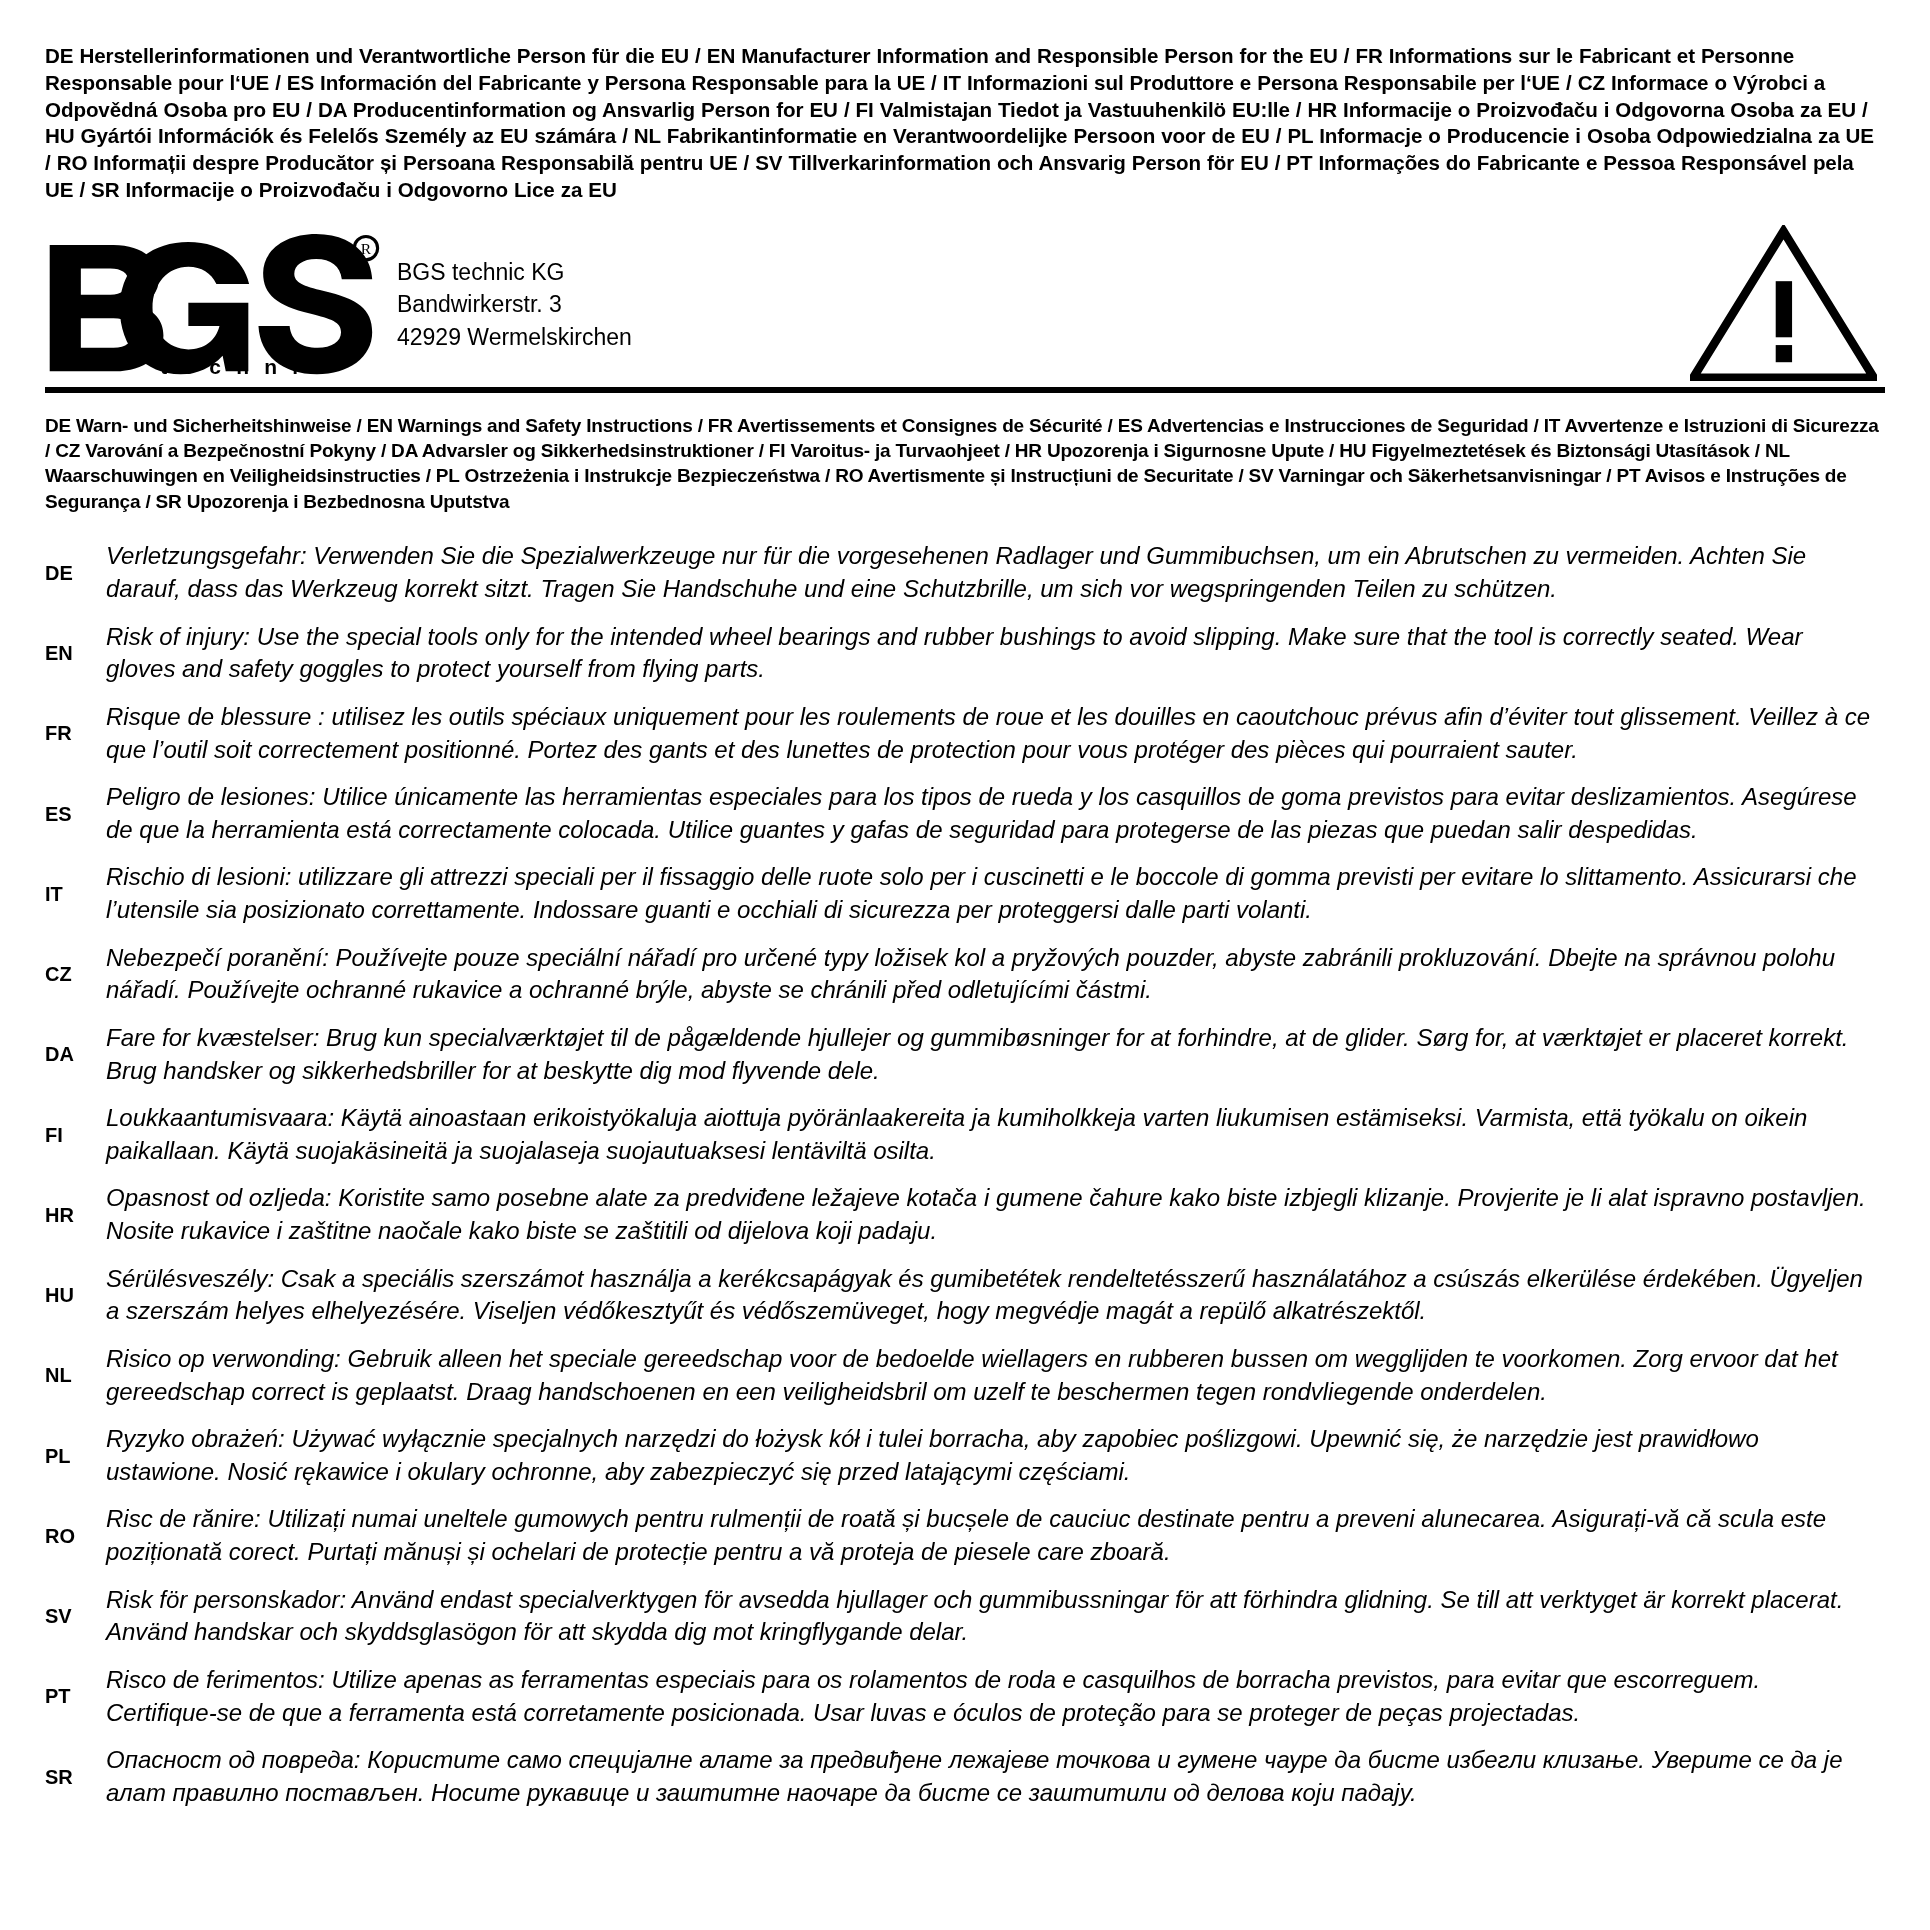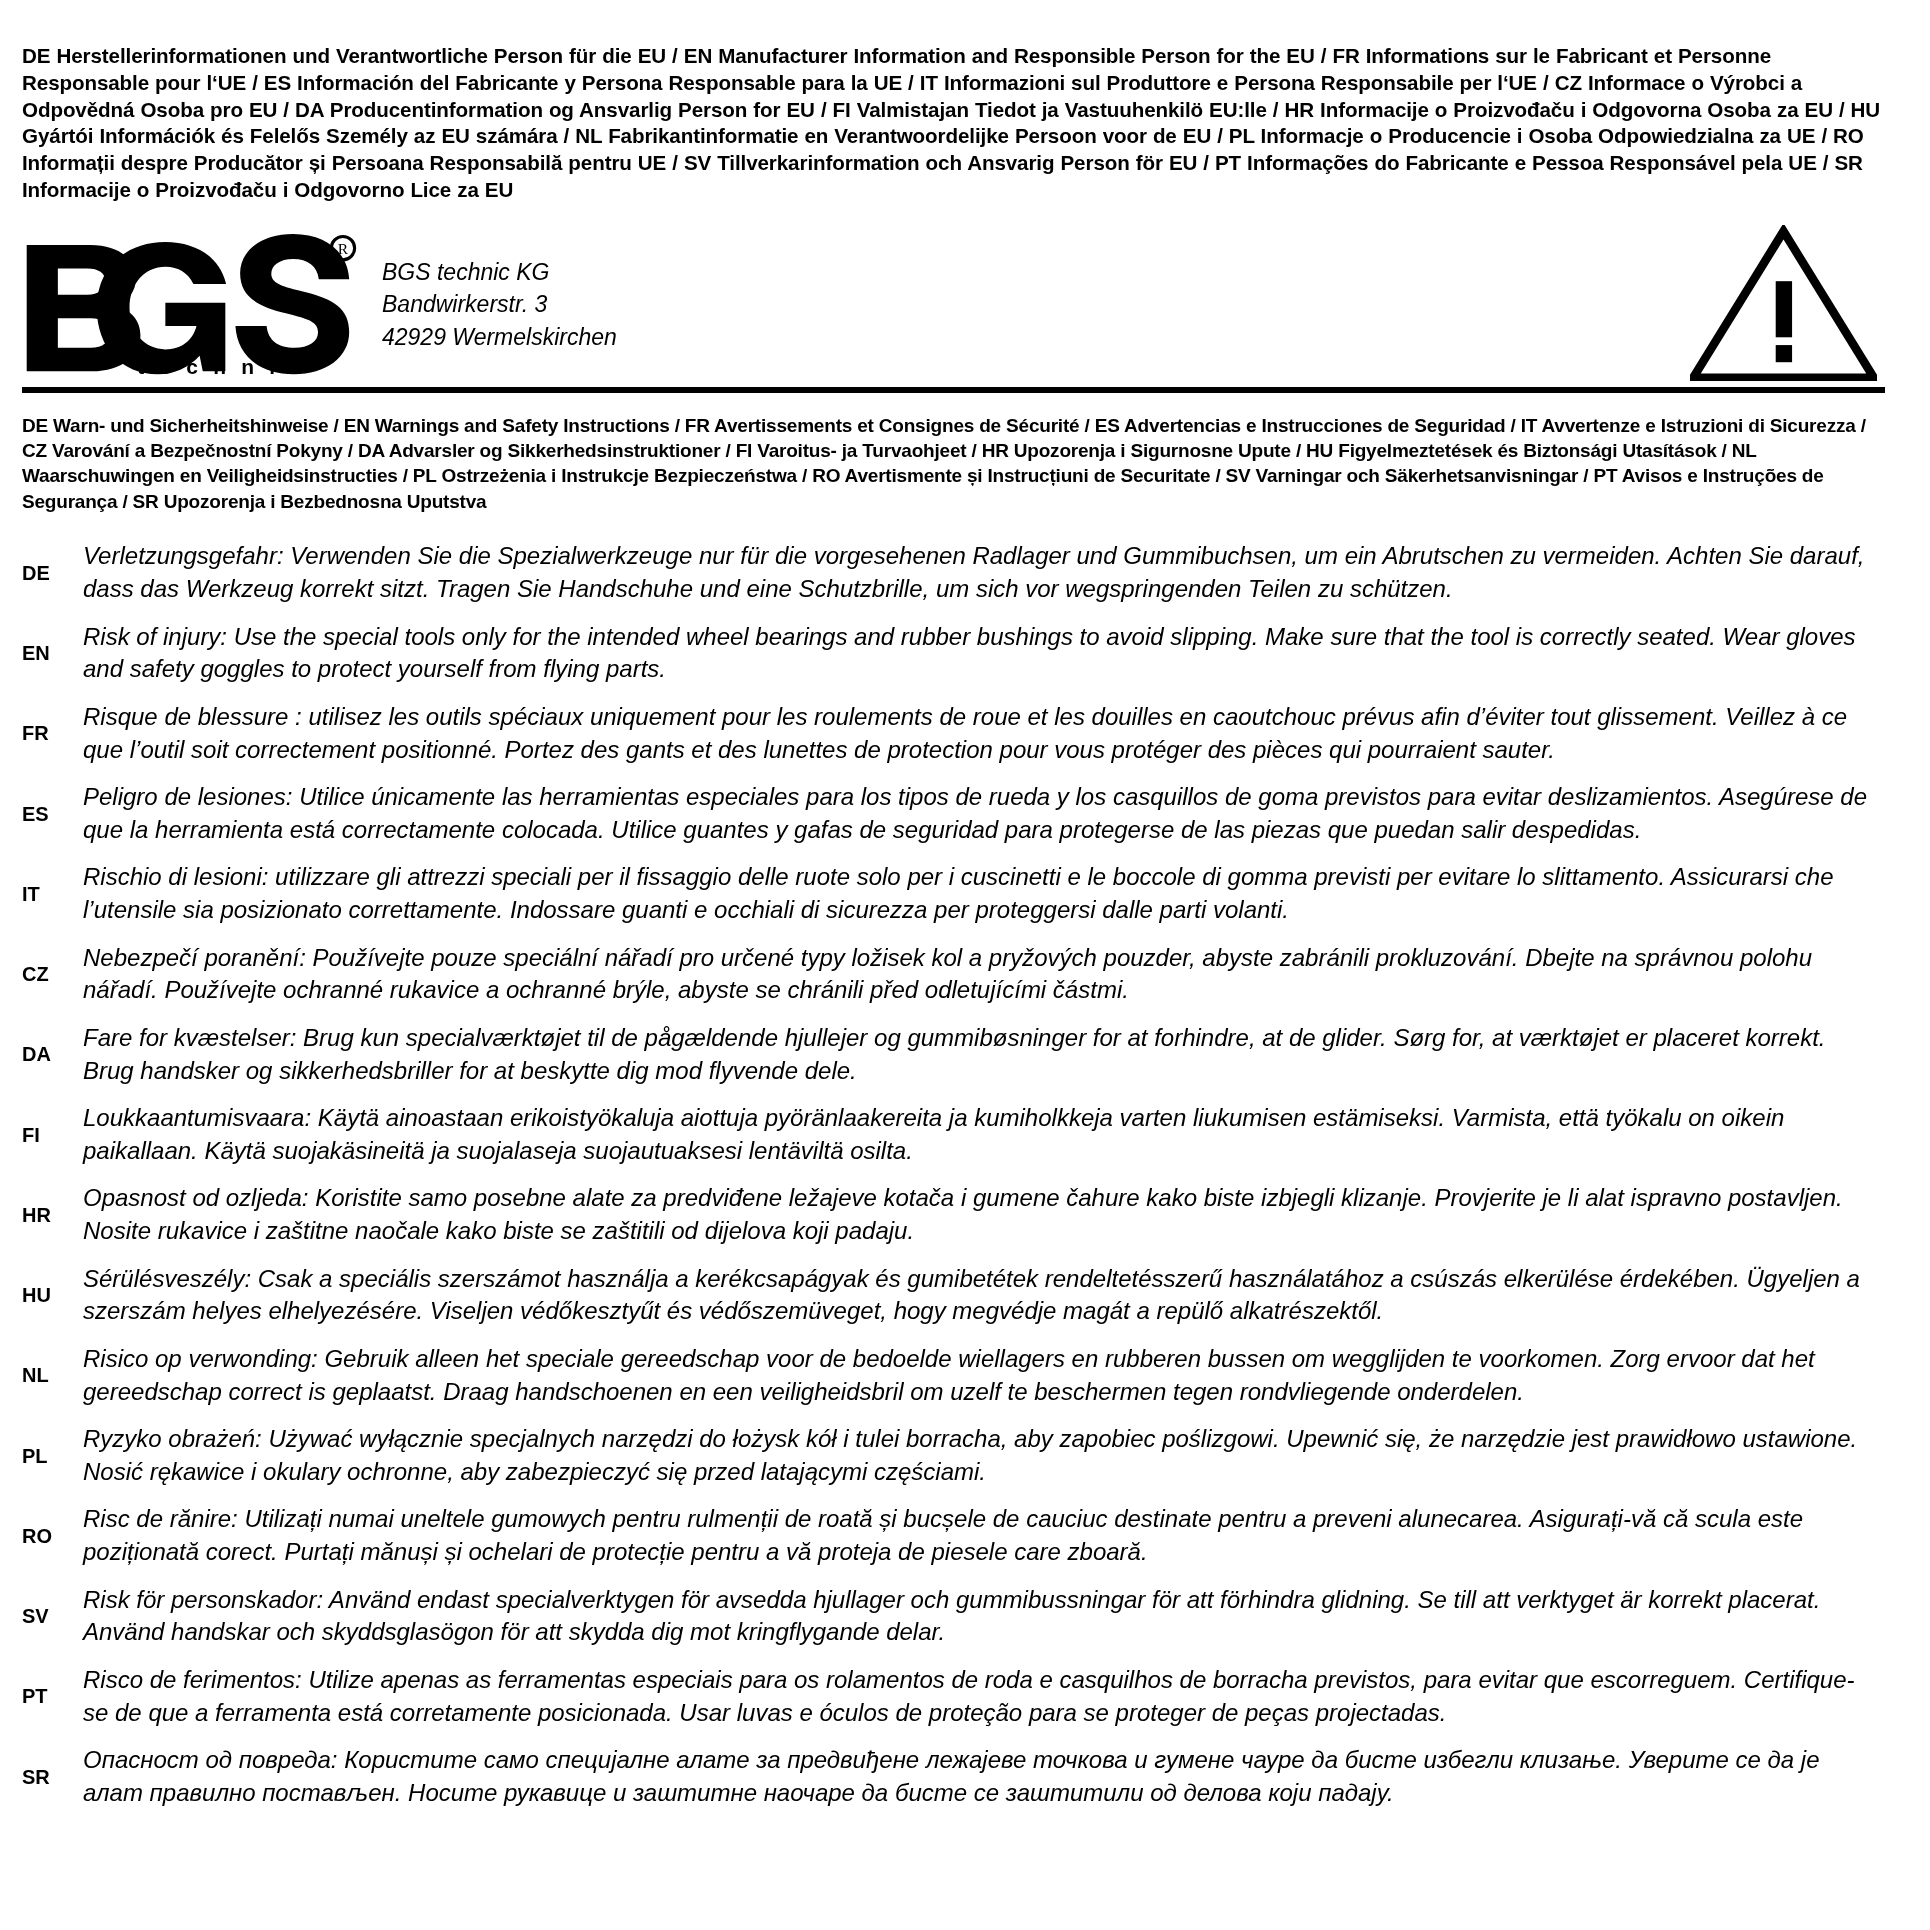--- a/index.html
+++ b/index.html
@@ -11,21 +11,21 @@
     width: 1930px;
     height: 1930px;
     font-family: "Liberation Sans", sans-serif;
     color: #000000;
     -webkit-font-smoothing: antialiased;
   }
   .page {
     box-sizing: border-box;
     width: 1930px;
     height: 1396px;
-    padding: 37px 45px 0 22px;
+    padding: 37px 45px 0 45px;
   }
 
   
   .header-langs {
     font-size: 20.6px;
     font-weight: bold;
     line-height: 1.30;
     letter-spacing: -0.1px;
     text-align: left;
     margin: 6.2px 0 0 0;
@@ -42,25 +42,24 @@
   .logo-box {
     width: 335px;
     flex: 0 0 335px;
     position: relative;
     height: 148px;
   }
   .logo-svg { display:block; }
 
   .addr-block {
     flex: 0 0 auto;
-    margin-left: 25px;
+    margin-left: 17px;
     font-size: 23px;
     line-height: 1.42;
     white-space: nowrap;
-    font-style: italic;
   }
   .tel-block {
     flex: 0 0 auto;
     margin-left: 62px;
     font-size: 23px;
     line-height: 1.42;
     white-space: nowrap;
   }
   .web-block {
     flex: 1 1 auto;

